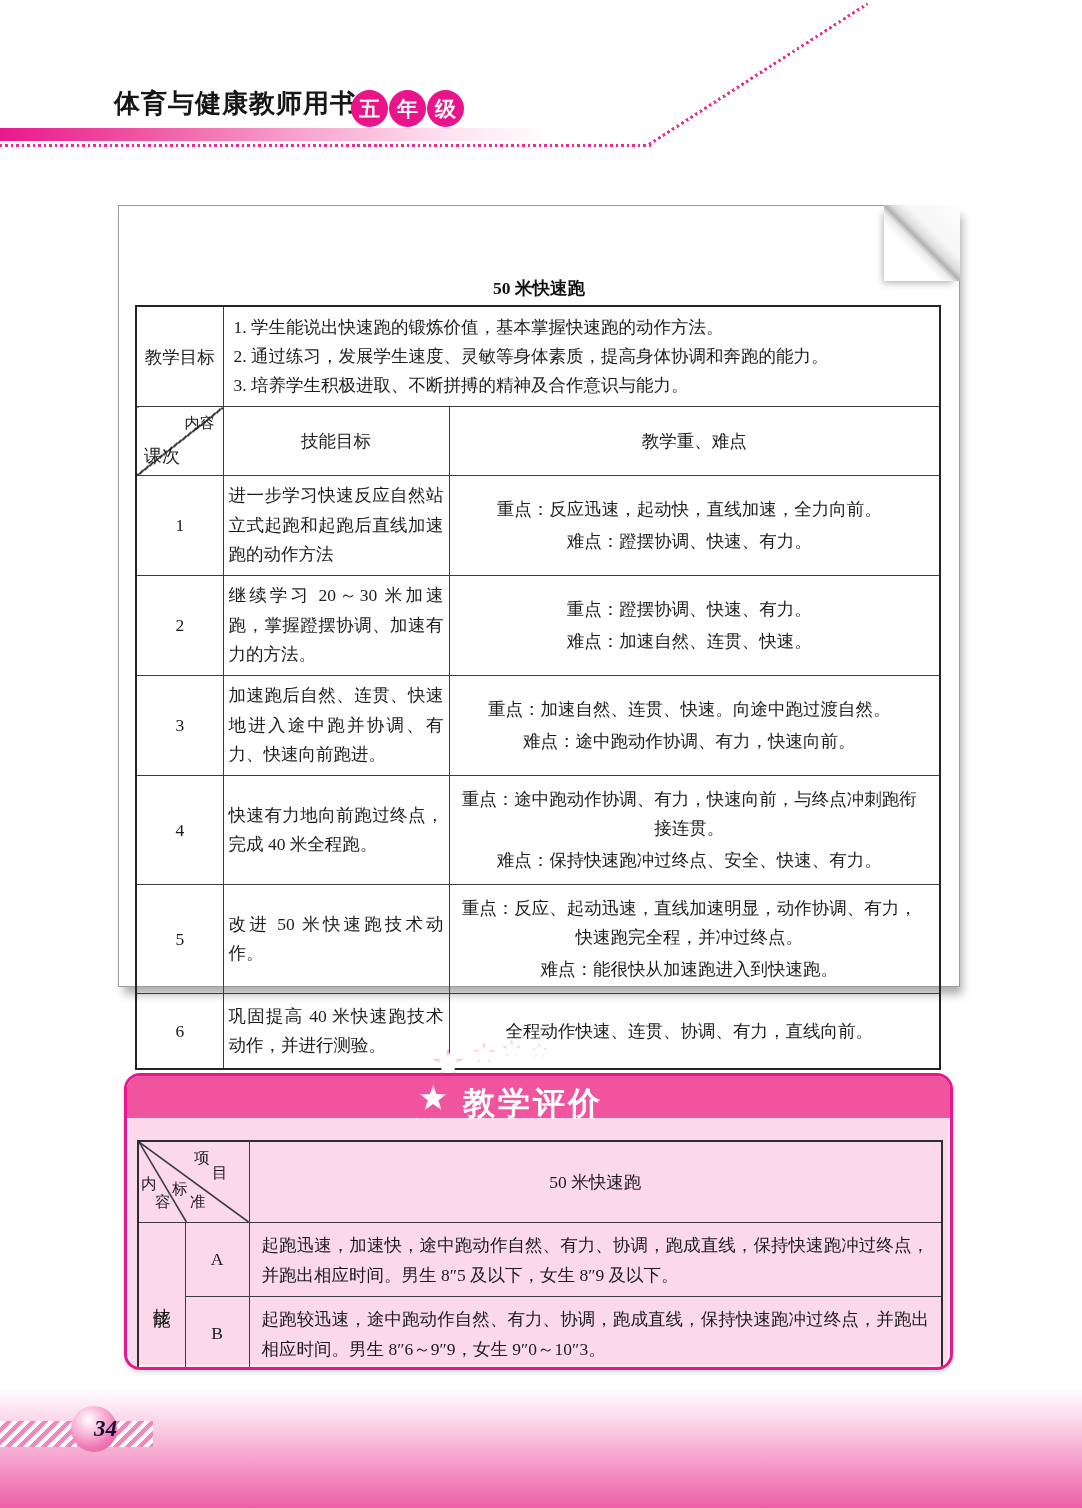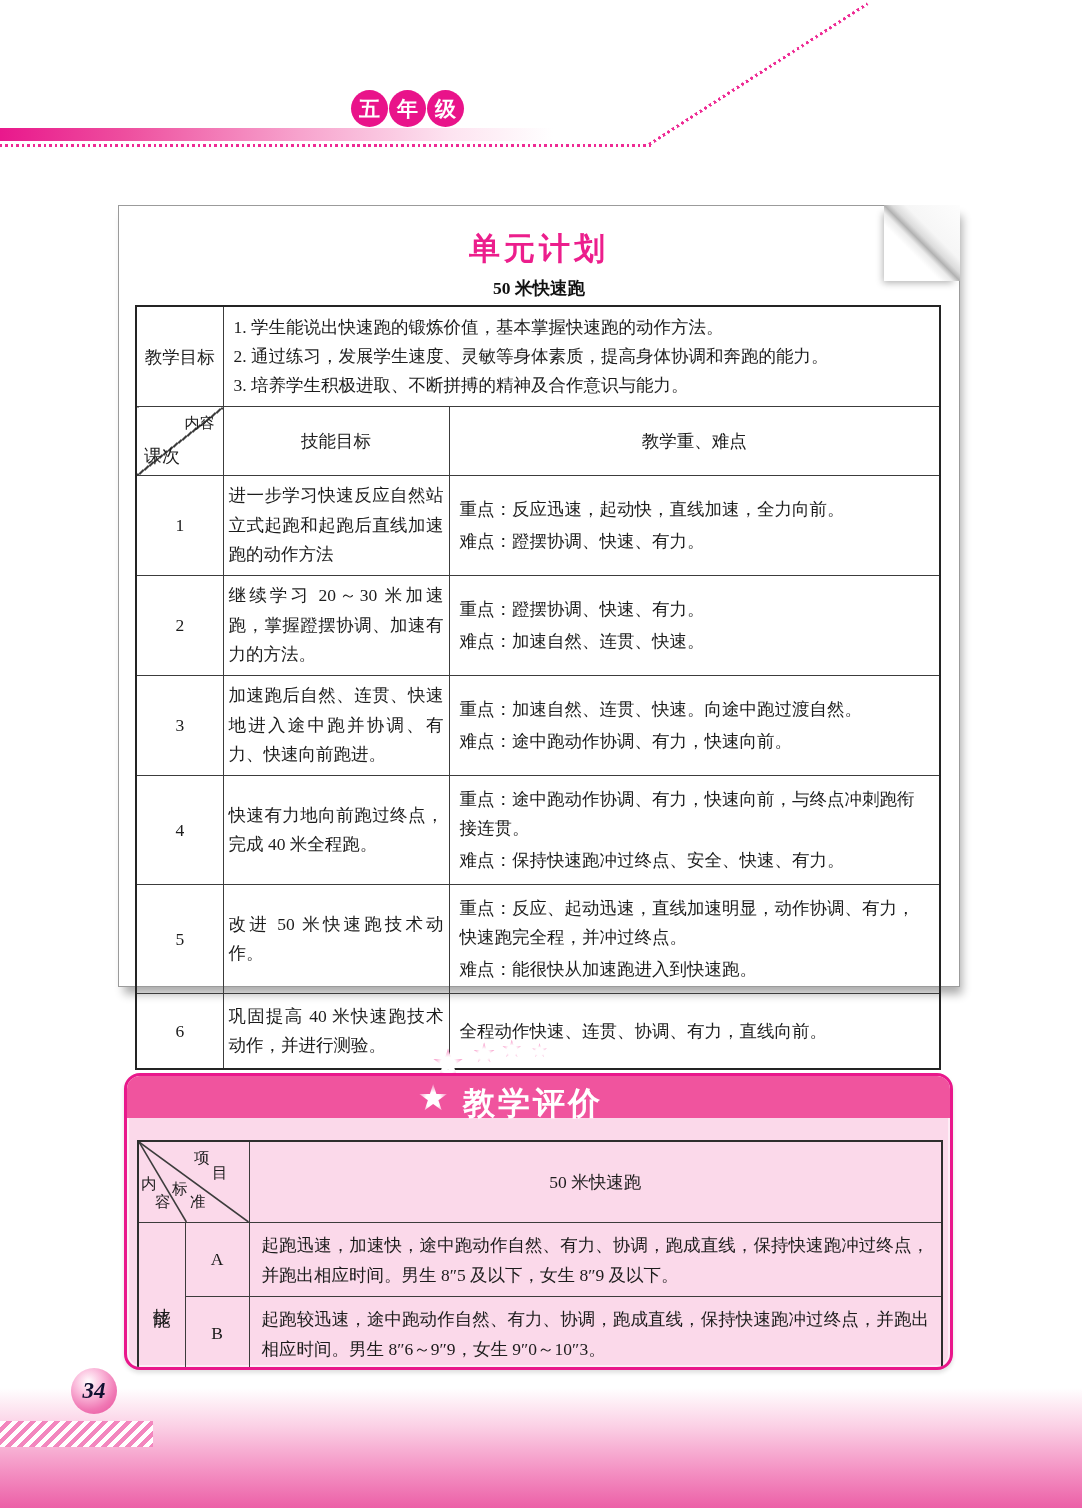--- a/index.html
+++ b/index.html
@@ -38,21 +38,21 @@
   .plan-table td{border:1.6px solid #3c3c3c;vertical-align:middle;}
   .c{text-align:center;}
   .obj-cell{padding:6px 10px;line-height:29px;}
   .obj-row td{height:87px;}
   .hdr-row td{height:66px;}
   .diag-cell{position:relative;
     background:linear-gradient(to bottom right,transparent calc(50% - 1px),#3c3c3c calc(50% - 1px),#3c3c3c calc(50% + 1px),transparent calc(50% + 1px));}
   .diag-tr{position:absolute;top:7px;right:8px;font-size:15px;}
   .diag-bl{position:absolute;bottom:7px;left:7px;font-size:18px;}
   .skill{padding:5px 5px;line-height:29.5px;text-align:justify;}
-  .pts{padding:6px 20px 6px 10px;line-height:29px;}
+  .pts{padding:6px 20px 6px 10px;line-height:29px;text-align:center;}
   .pts div{margin:3px 0;}
   .r88 td{height:87px;} .r64 td{height:62px;}
 
   
   .star{position:absolute;line-height:1;}
   .star span{background:radial-gradient(circle at 50% 55%,#ffffff 0 28%,#f78fc3 55%,#ee3d98 100%);
     -webkit-background-clip:text;background-clip:text;color:transparent;}
   .eval-box{position:absolute;left:124px;top:1073px;width:829px;height:297px;background:#fbd9ea;
     border:3px solid #e9178b;border-radius:16px;box-shadow:inset 0 0 0 2px rgba(255,255,255,0.55),0 3px 4px rgba(0,0,0,0.12);
     box-sizing:border-box;overflow:hidden;}
@@ -73,46 +73,46 @@
   .eval-row td{height:63px;}
   .cat-cell{text-align:center;}
   .cat-vert{writing-mode:vertical-rl;text-orientation:upright;margin:0 auto;letter-spacing:3px;font-size:17.5px;}
   .desc{padding:5px 12px;line-height:30px;text-align:justify;}
 
   
   .foot-grad{position:absolute;left:0;top:1388px;width:1082px;height:120px;
     background:linear-gradient(180deg,#ffffff 0%,#fbd0e5 32%,#f493c4 68%,#ec60a7 100%);}
   .foot-stripes{position:absolute;left:0;top:1421px;width:153px;height:26px;
     background:repeating-linear-gradient(135deg,#ffffff 0 4.5px,#f386be 4.5px 8.5px);}
-  .page-badge{position:absolute;left:71px;top:1368px;width:46px;height:46px;border-radius:50%;
+  .page-badge{position:absolute;left:71px;top:1406px;width:46px;height:46px;border-radius:50%;
     background:radial-gradient(circle at 38% 30%,#ffffff 0%,#fbc0de 30%,#f078b4 65%,#e84d9a 100%);
-    display:flex;align-items:center;justify-content:center;}
+    display:flex;align-items:center;justify-content:flex-end;}
   .page-badge span{font-style:italic;font-weight:bold;font-size:23px;color:#101030;}
 </style>
 </head>
 <body>
 
 <div class="page">
 
+  <div class="book-title">体育与健康教师用书</div>
   <div class="badge b0">
       <span>五</span>
     </div>
   <div class="badge b1">
       <span>年</span>
     </div>
   <div class="badge b2">
       <span>级</span>
     </div>
   <div class="grad-bar"></div>
   <div class="dot-h"></div>
   <div class="dot-d"></div>
 
   <div class="card">
     <div class="curl"></div>
-    <div class="plan-title">单元计划</div>
     <div class="plan-sub">50 米快速跑</div>
 
     <table class="plan-table">
       <colgroup>
           <col style="width:87px">
           <col style="width:226px">
           <col>
         </colgroup>
       <tbody>
           <tr class="obj-row">

